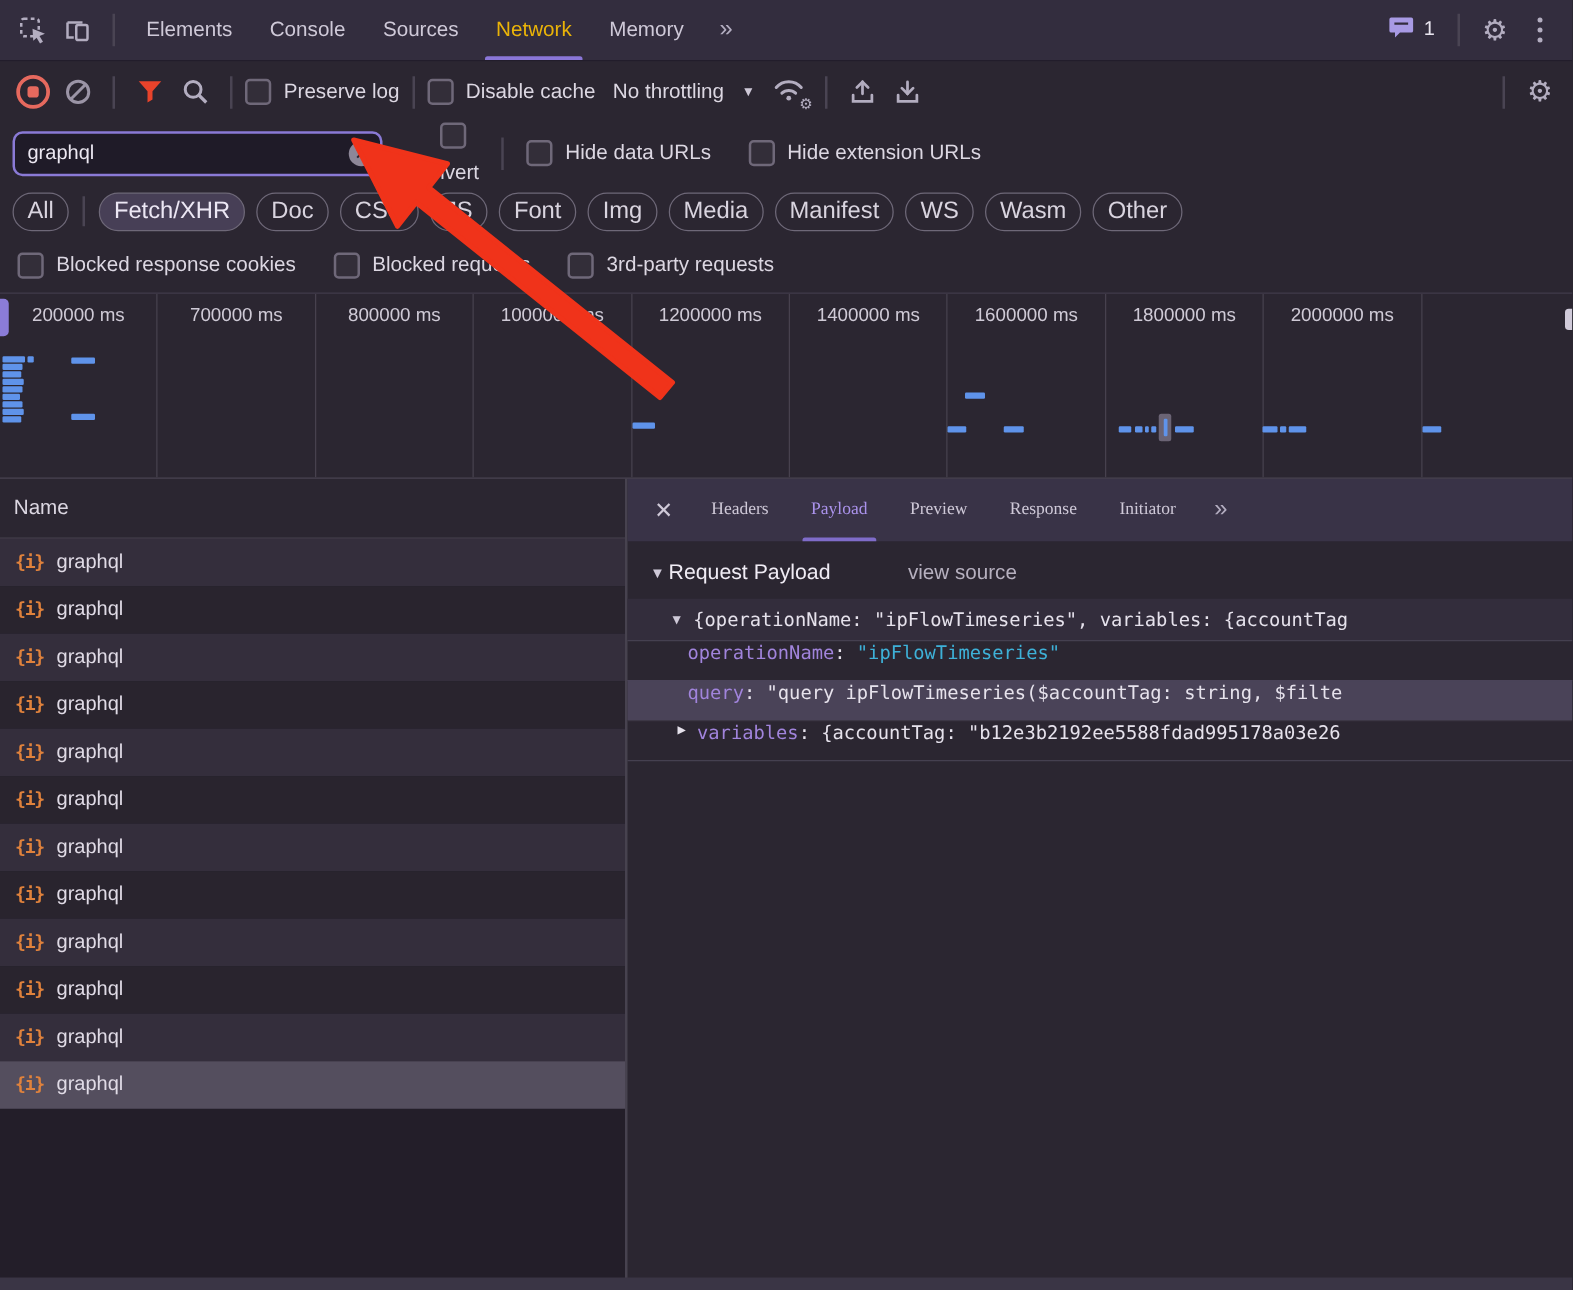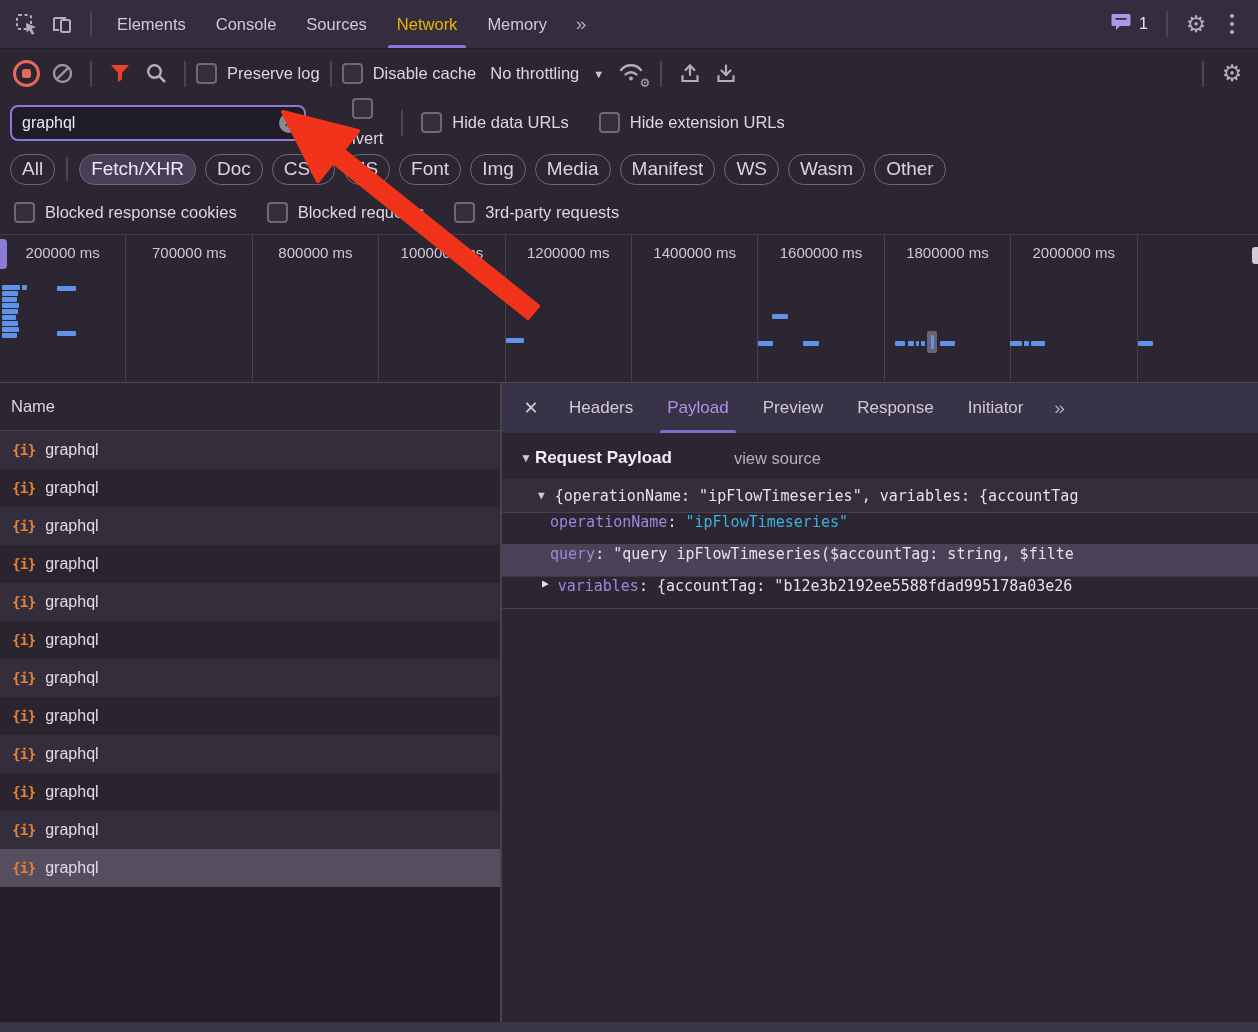--- a/index.html
+++ b/index.html
@@ -64,27 +64,27 @@
   .req-row{height:38px;flex:none;display:flex;align-items:center;font-size:16px;color:#e0dbe6;}
   .req-row.odd{background:#342e3c;}
   .req-row.even{background:#29242e;}
   .req-row.sel{background:#544e5e;}
   .req-icon{color:#e0823c;font-family:"DejaVu Sans Mono",monospace;font-size:14.5px;font-weight:bold;
       letter-spacing:-1px;margin:0 10px 0 12px;}
   .right{flex:1;min-width:0;border-left:2px solid #47424f;background:#2b2631;display:flex;flex-direction:column;}
   
   .dtabs{height:50px;flex:none;background:#393347;display:flex;align-items:center;padding-left:8px;}
   .close-btn{width:42px;text-align:center;font-size:18px;color:#cfc9d8;}
-  .dtab{padding:0 17px;height:100%;display:flex;align-items:center;font-size:17px;color:#cfc9d8;position:relative;}
+  .dtab{padding:0 17px;height:100%;display:flex;align-items:center;font-size:14px;color:#cfc9d8;position:relative;font-family:Liberation Serif, serif;}
   .dtab.sel{color:#ab93ec;}
   .dtab.sel::after{content:'';position:absolute;left:10px;right:10px;bottom:0;height:3px;background:#7f6cc9;border-radius:2px 2px 0 0;}
   
   .pl-head{display:flex;align-items:center;padding:15px 0 11px 18px;}
   .tri{color:#cfc9d8;font-size:12px;margin-right:3px;}
-  .pl-title{font-weight:bold;font-size:17px;color:#f0ecf5;}
+  .pl-title{font-weight:normal;font-size:17px;color:#f0ecf5;}
   .view-source{margin-left:62px;font-size:16.5px;color:#b6b0bf;}
   .mono{font-family:"DejaVu Sans Mono",monospace;}
   .pl-preview{display:flex;align-items:center;height:33px;padding-left:36px;background:#332d3c;
       font-size:15px;color:#e6e2ec;white-space:pre;overflow:hidden;}
   .pl-preview .tri{font-size:11px;margin-right:10px;}
   .pl-rows{border-top:1px solid #454050;border-bottom:1px solid #454050;}
   .pl-row{height:31px;display:flex;align-items:flex-start;padding-left:48px;font-size:15px;color:#e6e2ec;
       white-space:pre;overflow:hidden;border-top:1px solid #3c3745;}
   .pl-row:first-child{border-top:none;}
   .pl-row.sel{background:#4a4358;border-top-color:#4a4358;}

